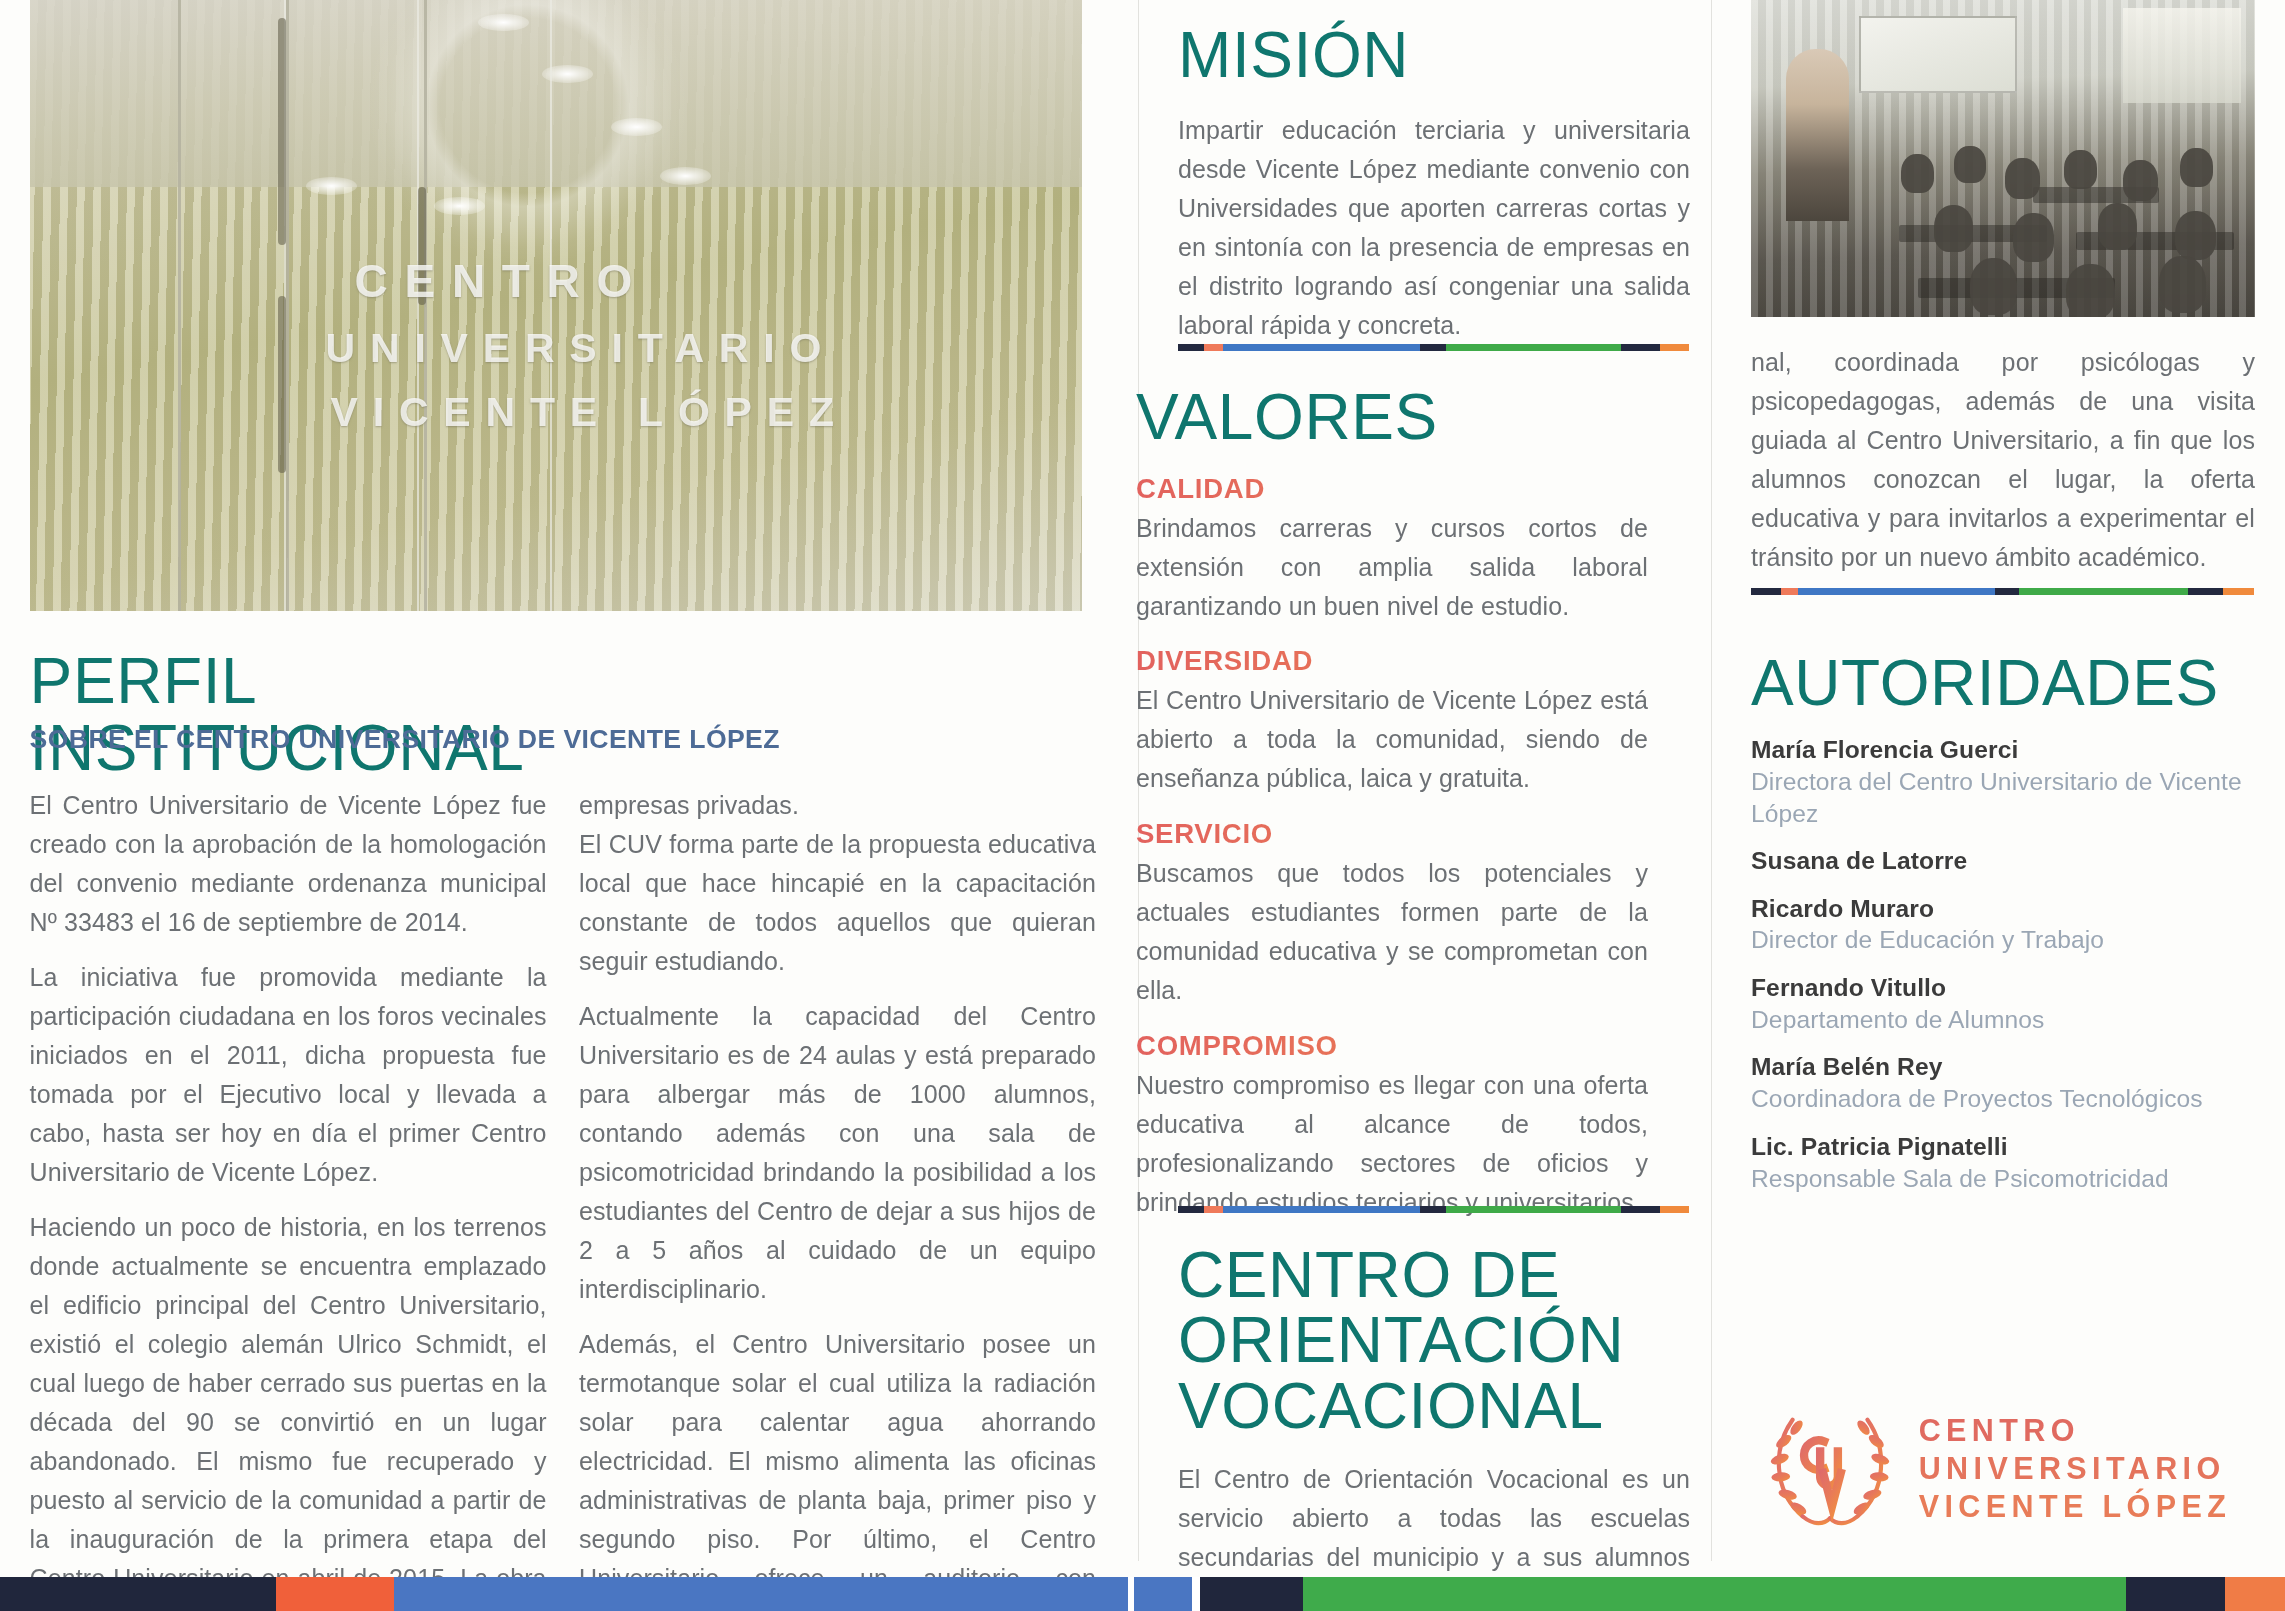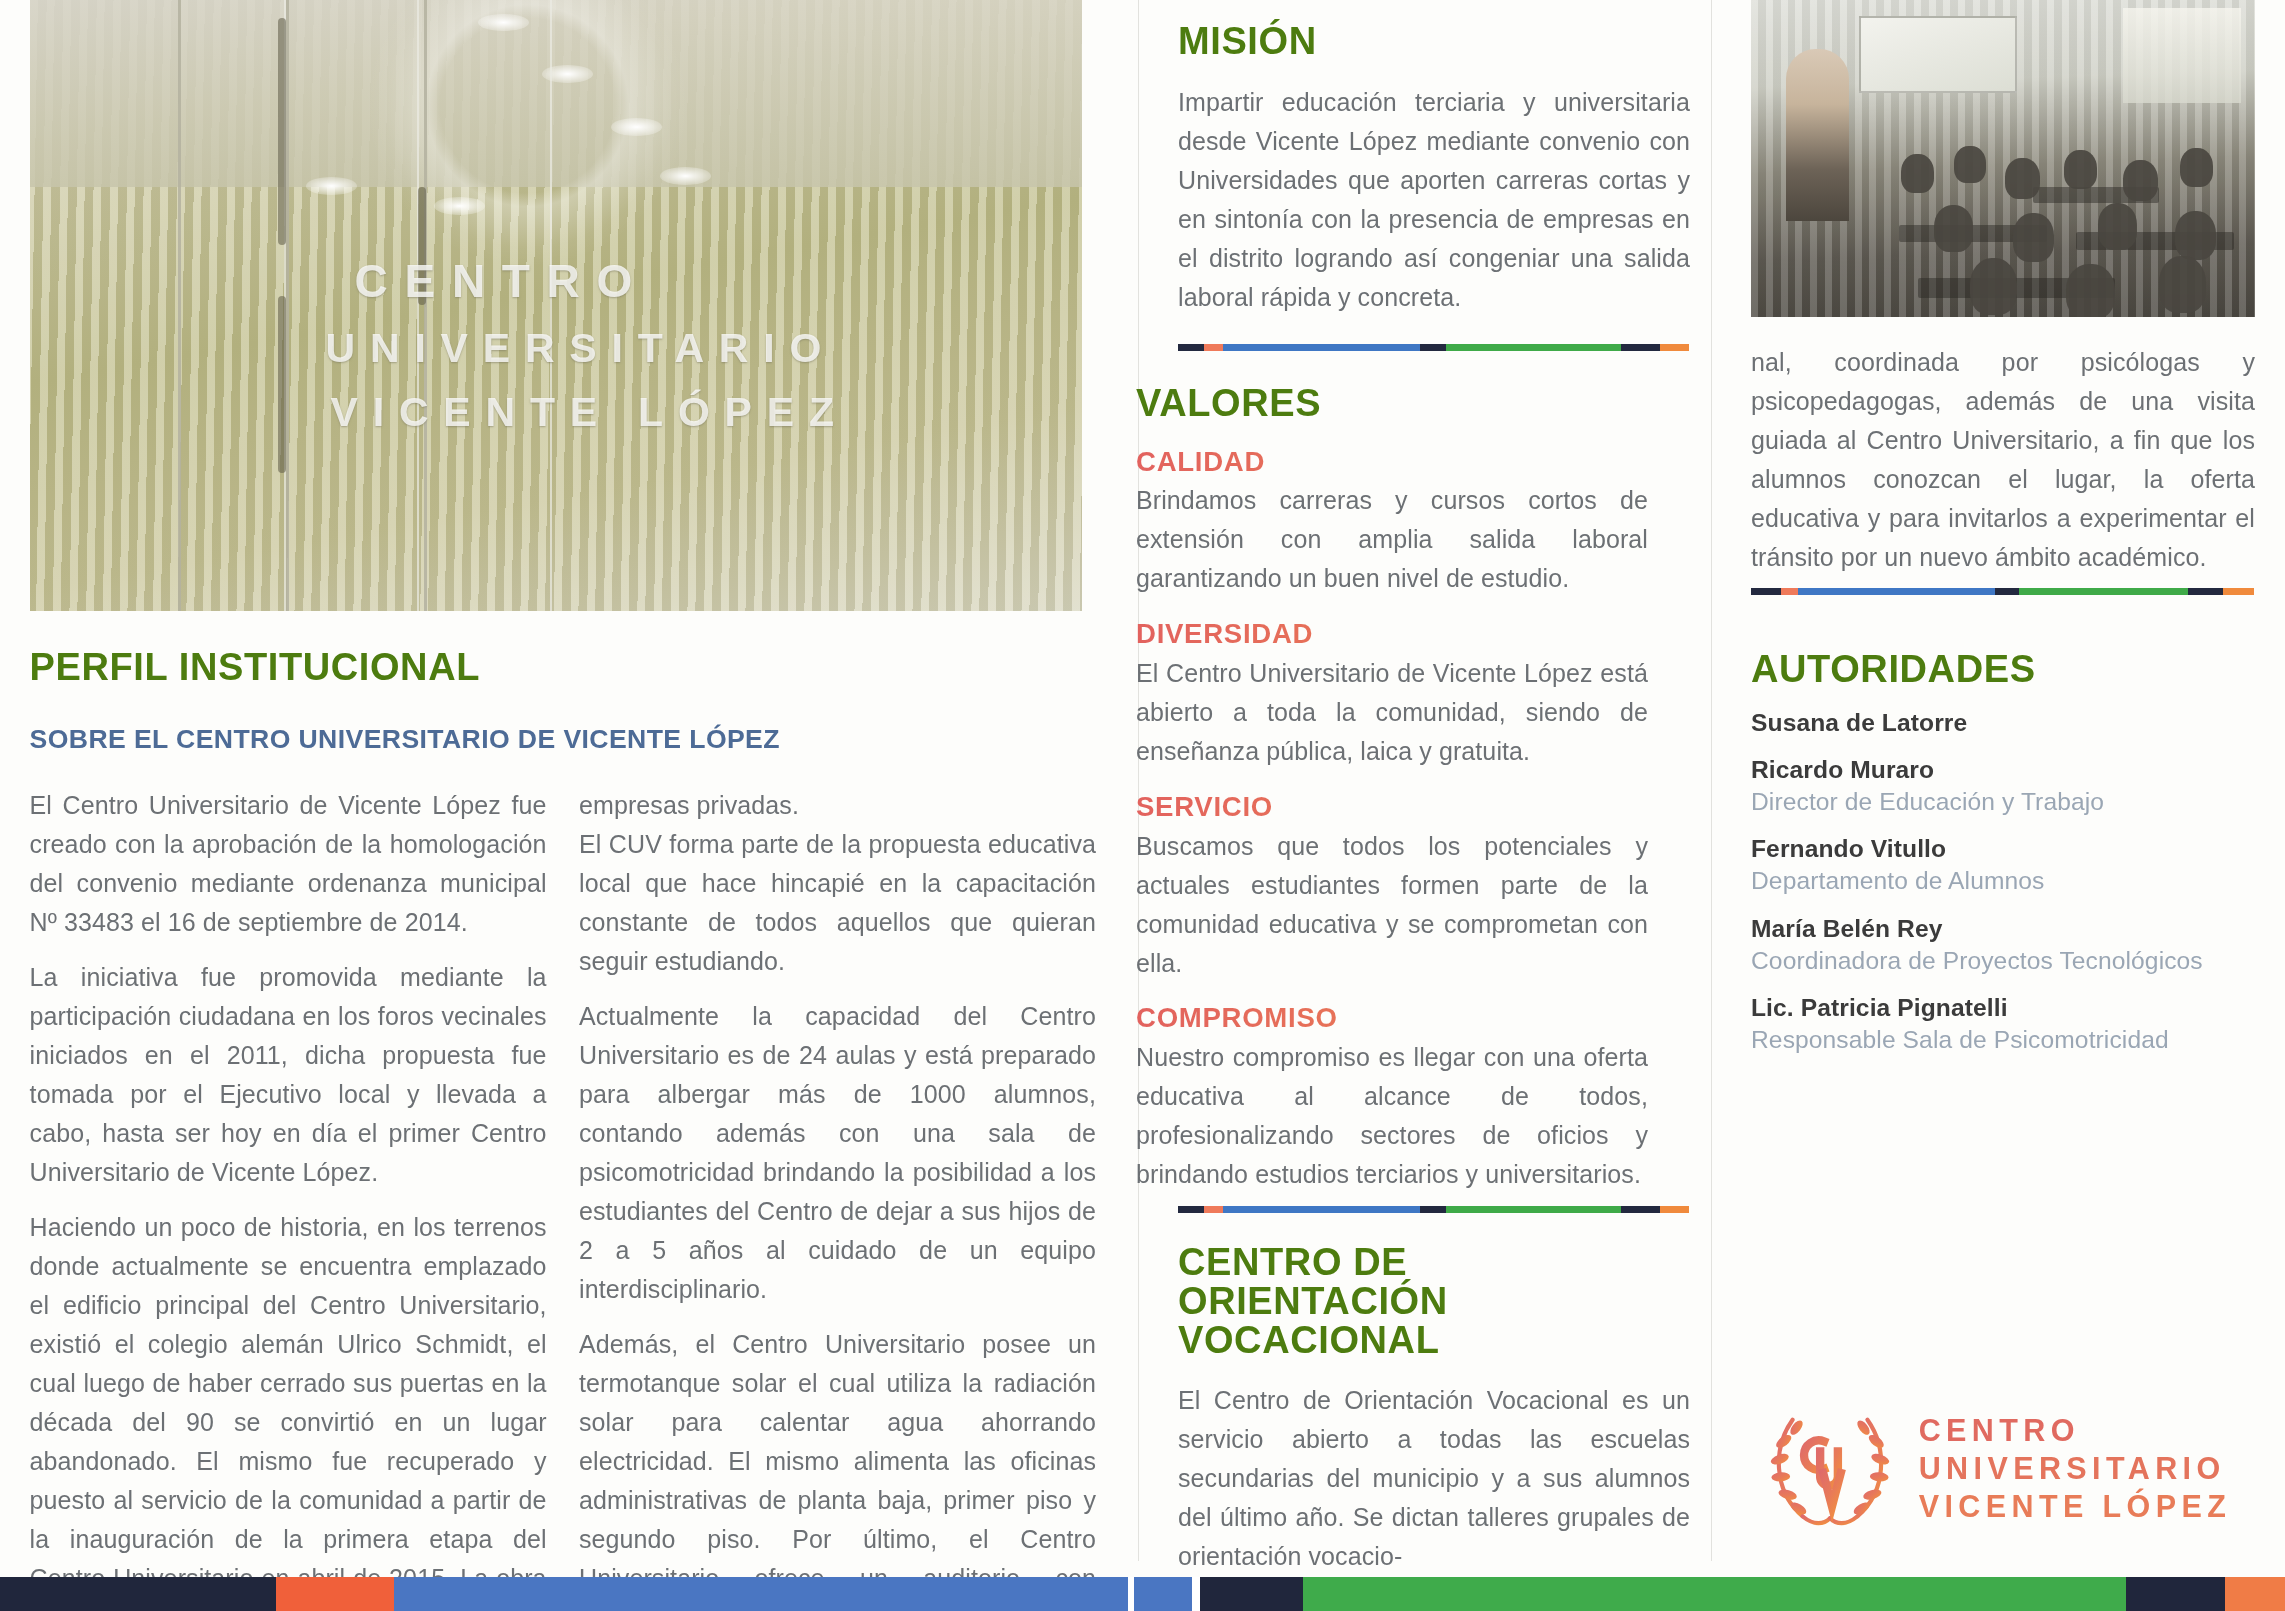--- a/index.html
+++ b/index.html
@@ -25,23 +25,23 @@
     font-size: 25px;
     line-height: 39px;
     text-align: justify;
     font-weight: 400;
     letter-spacing: 0.1px;
   }
   .body-text p { margin-bottom: 15.8px; }
   .body-text p:last-child { margin-bottom: 0; }
 
   .h-big {
-    font-size: 38px;
-    font-weight: 700;
-    color: #4d7c0f;
+    font-size: 64px;
+    font-weight: 400;
+    color: #0f766e;
     letter-spacing: 0.6px;
     line-height: 1.05;
   }
 
   .h-sub-blue {
     font-size: 26.6px;
     font-weight: 700;
     color: #4d6b96;
     letter-spacing: 0.4px;
   }
@@ -380,20 +380,24 @@
     <span class="dv-blue" style="width:197px;"></span>
     <span class="dv-dark" style="width:23.6px;"></span>
     <span class="dv-green" style="width:169px;"></span>
     <span class="dv-dark" style="width:35px;"></span>
     <span class="dv-orange" style="width:31.5px;"></span>
   </div>
 
   <div style="position:absolute; left:1751px; top:650px; width:504px;">
     <div class="h-big" style="margin-bottom:17.7px;">AUTORIDADES</div>
 
+    <div class="auth-item">
+      <div class="auth-name">María Florencia Guerci</div>
+      <div class="auth-role">Directora del Centro Universitario de Vicente López</div>
+    </div>
     <div class="auth-item">
       <div class="auth-name">Susana de Latorre</div>
     </div>
     <div class="auth-item">
       <div class="auth-name">Ricardo Muraro</div>
       <div class="auth-role">Director de Educación y Trabajo</div>
     </div>
     <div class="auth-item">
       <div class="auth-name">Fernando Vitullo</div>
       <div class="auth-role">Departamento de Alumnos</div>

